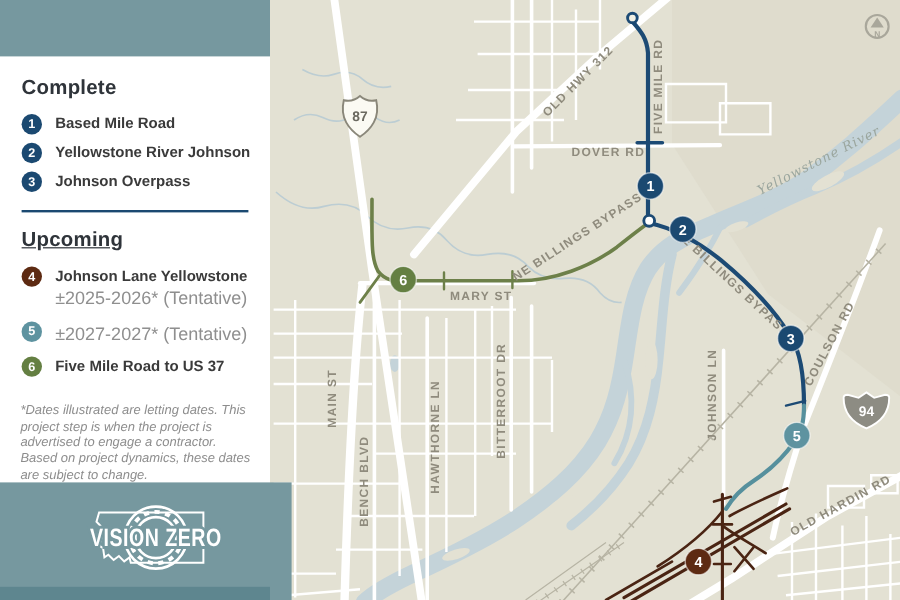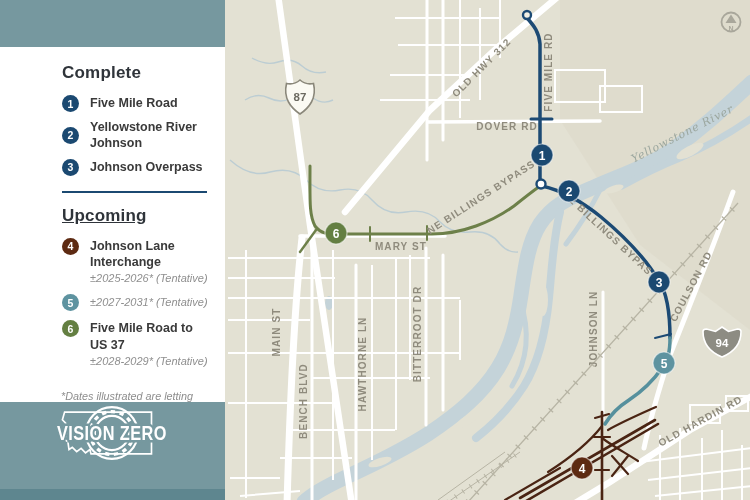--- a/index.html
+++ b/index.html
@@ -4,33 +4,33 @@
 <style>
   html,body{margin:0;padding:0;}
   .stage{position:relative;width:750px;height:500px;overflow:hidden;background:#e3e1d3;
          font-family:"Liberation Sans",sans-serif;}
   .stage svg{display:block;}
   .map-svg{position:absolute;left:0;top:0;}
 
   
   .panel{position:absolute;left:0;top:0;width:225px;height:500px;background:#ffffff;z-index:5;}
   .panel-top{height:47px;background:#76989f;}
-  .panel-body{padding:10px 16px 0 16px;margin-left:44px;}
+  .panel-body{padding:10px 16px 0 16px;}
   .panel h2{font-size:17px;color:#2f343a;margin:6px 0 12px 2px;font-weight:bold;letter-spacing:.2px;}
   .panel h2.upcoming{margin-top:0;text-decoration:underline;}
   .li{display:flex;align-items:center;gap:11px;margin:0 0 7px 2px;}
   .li.top{align-items:flex-start;margin-bottom:9px;}
   .badge{flex:0 0 auto;width:17px;height:17px;border-radius:50%;color:#fff;font-size:10.5px;
          font-weight:bold;display:flex;align-items:center;justify-content:center;}
   .li .txt{font-size:12.5px;font-weight:bold;color:#3a3a3a;line-height:1.3;}
-  .dates{font-size:11px;font-style:italic;color:#8f8f8f;font-weight:normal;margin-top:1px;}
+  .dates{font-size:15px;color:#8f8f8f;font-weight:normal;margin-top:1px;}
   .divider{border:none;border-top:2px solid #1b4971;margin:15px 2px 13px 2px;}
   .footnote{margin:22px 0 0 1px;font-size:10.8px;font-style:italic;color:#8d8d8d;line-height:1.24;}
   .panel-footer{position:absolute;left:0;bottom:0;width:225px;height:98px;background:#76989f;
-                display:flex;justify-content:center;}
+                display:flex;align-items:center;justify-content:center;padding-left:18px;}
   .footer-strip{position:absolute;left:0;bottom:0;width:225px;height:11px;background:#5e868f;}
   .logo{position:relative;z-index:2;margin-bottom:6px;}
   .logo text{font-family:"Liberation Sans",sans-serif;font-weight:bold;}
 
   
   .rd-label{font-family:"Liberation Sans",sans-serif;font-size:10px;font-weight:bold;
             fill:#8f8b7d;letter-spacing:1.1px;text-anchor:middle;}
   .river-label{font-family:"DejaVu Serif",serif;font-size:11px;font-style:italic;
                fill:#9ba69e;letter-spacing:.8px;text-anchor:middle;}
   .marker-num{font-family:"Liberation Sans",sans-serif;font-size:12px;font-weight:bold;
@@ -189,53 +189,52 @@
     </g>
   </svg>
 
   <aside class="panel">
     <div class="panel-top"></div>
     <div class="panel-body">
       <h2>Complete</h2>
 
       <div class="li">
         <span class="badge" style="background:#1b4971">1</span>
-        <span class="txt">Five Mile Road</span>
+        <span class="txt">Based Mile Road</span>
       </div>
       <div class="li">
         <span class="badge" style="background:#1b4971">2</span>
         <span class="txt">Yellowstone River Johnson</span>
       </div>
       <div class="li">
         <span class="badge" style="background:#1b4971">3</span>
         <span class="txt">Johnson Overpass</span>
       </div>
 
       <hr class="divider">
 
       <h2 class="upcoming">Upcoming</h2>
 
       <div class="li top">
         <span class="badge" style="background:#5d2a12">4</span>
         <span class="txt">
-          <span>Johnson Lane Interchange</span>
+          <span>Johnson Lane Yellowstone</span>
           <span class="dates" style="display:block">±2025-2026* (Tentative)</span>
         </span>
       </div>
       <div class="li top">
         <span class="badge" style="background:#5e93a0">5</span>
         <span class="txt">
-          <span class="dates" style="display:block">±2027-2031* (Tentative)</span>
+          <span class="dates" style="display:block">±2027-2027* (Tentative)</span>
         </span>
       </div>
       <div class="li top">
         <span class="badge" style="background:#647f42">6</span>
         <span class="txt">
           <span>Five Mile Road to US 37</span>
-          <span class="dates" style="display:block">±2028-2029* (Tentative)</span>
         </span>
       </div>
 
       <p class="footnote">*Dates illustrated are letting dates. This project step is when the project is advertised to engage a contractor. Based on project dynamics, these dates are subject to change.</p>
     </div>
 
     <div class="panel-footer">
       <svg class="logo" width="132" height="62" viewBox="0 0 120 56">
         <path d="M16,9 H95 V47 H40 L39,43 L35,46 L31,42 L27,45 L23,41 L20,43 L19,36 L16,34 L18,28 L15,25 L17,19 L14,16 Z" fill="none" stroke="#ffffff" stroke-width="1.5"></path>
         <circle cx="59" cy="28" r="23.5" fill="none" stroke="#ffffff" stroke-width="2"></circle>

